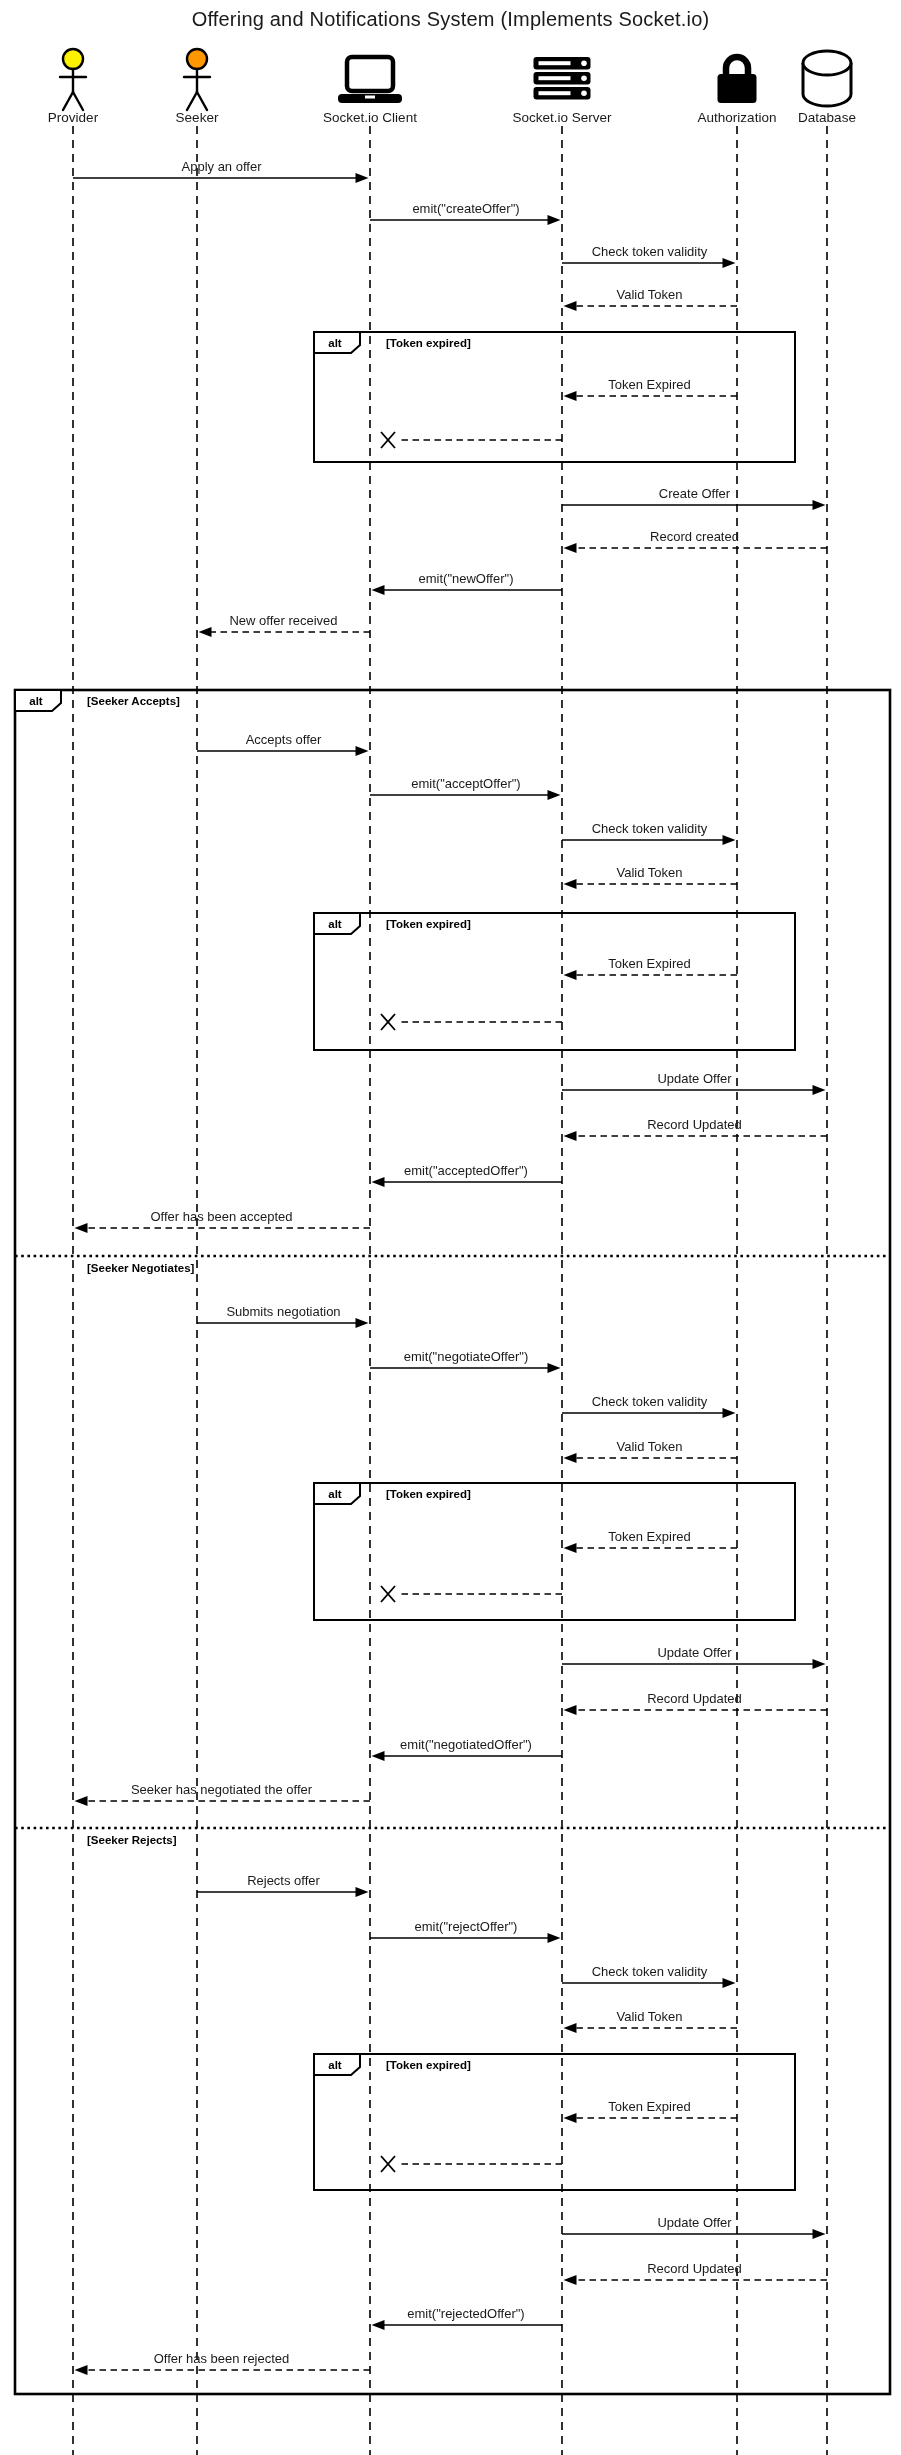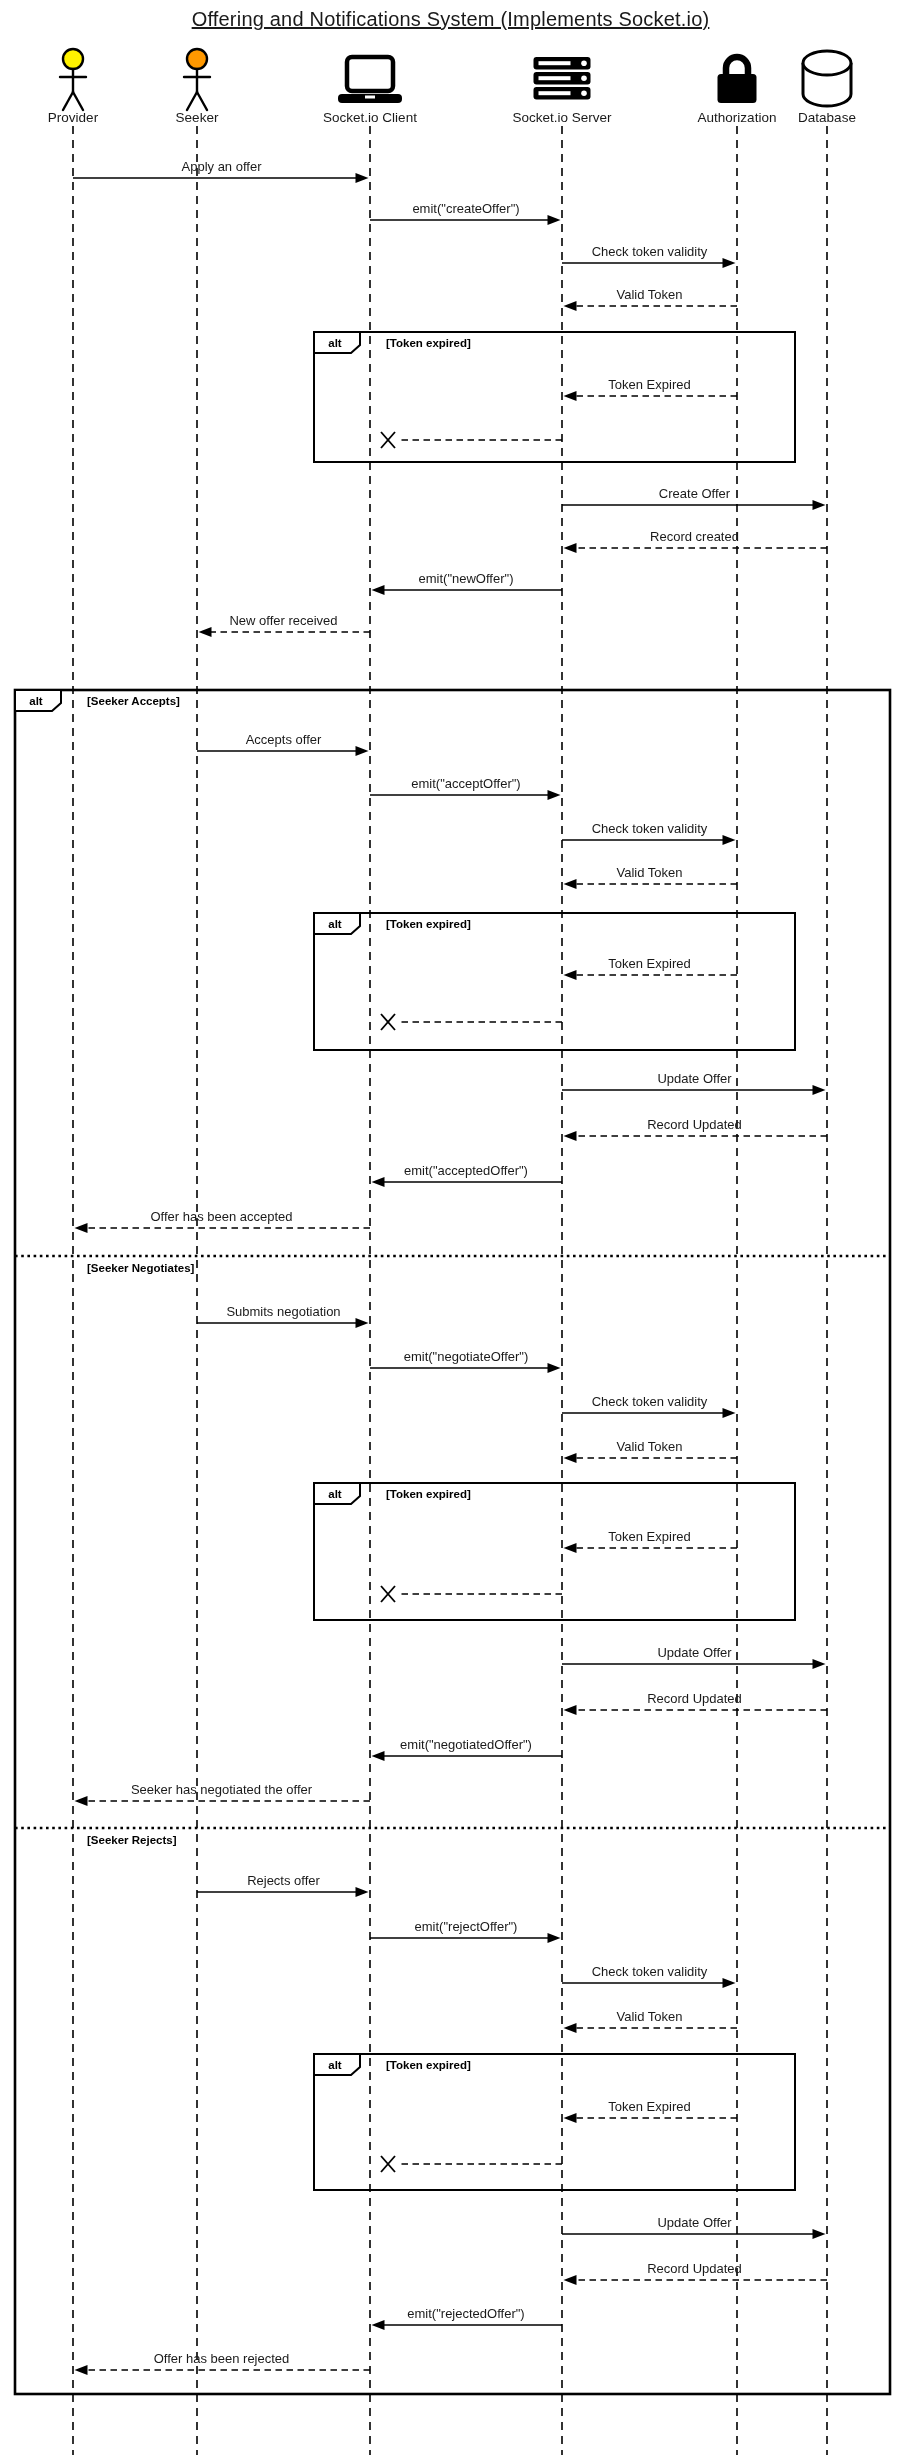--- a/index.html
+++ b/index.html
@@ -1,19 +1,19 @@
 <!DOCTYPE html>
 <html><head>
 <meta charset="utf-8">
 <style>
   html,body{margin:0;padding:0;background:#ffffff;}
   .stage{position:relative;width:901px;height:2455px;background:#ffffff;
          font-family:"Liberation Sans",sans-serif;overflow:hidden;}
   .title{position:absolute;top:8px;left:0;width:100%;text-align:center;
-         font-size:20px;color:#1a1a1a;letter-spacing:.2px;text-decoration:underline;}
+         font-size:20px;color:#1a1a1a;letter-spacing:.2px;}
   svg{position:absolute;top:0;left:0;}
   .lifeline{stroke:#000;stroke-width:1.6;stroke-dasharray:8 6;fill:none;}
   .msg-line{stroke:#000;stroke-width:1.6;fill:none;}
   .msg-line.dashed{stroke-dasharray:6.5 4.5;}
   .msg-label{font:13px "Liberation Sans",sans-serif;fill:#1a1a1a;text-anchor:middle;}
   .p-label{font:13.5px "Liberation Sans",sans-serif;fill:#1a1a1a;text-anchor:middle;}
   .frame{fill:none;stroke:#000;stroke-width:2;}
   .frame.thick{stroke-width:2.6;}
   .pentagon{fill:#ffffff;stroke:#000;stroke-width:2;}
   .op-label{font:bold 11.5px "Liberation Sans",sans-serif;fill:#000;text-anchor:middle;}

